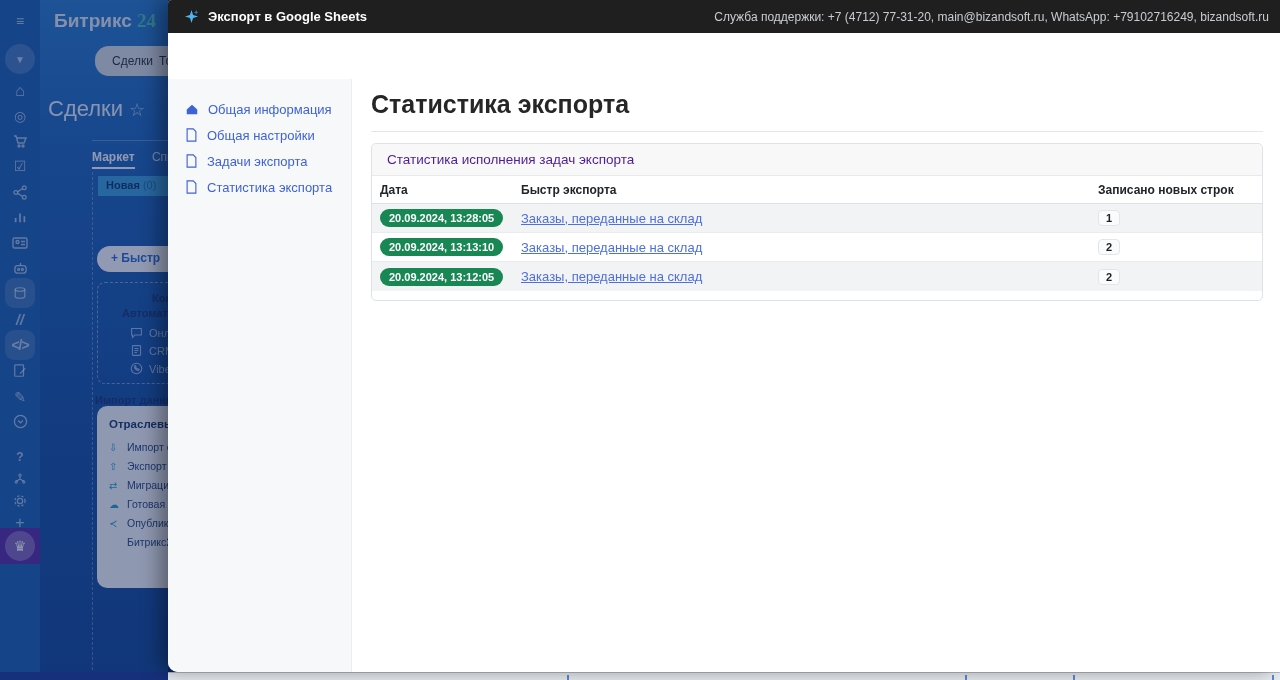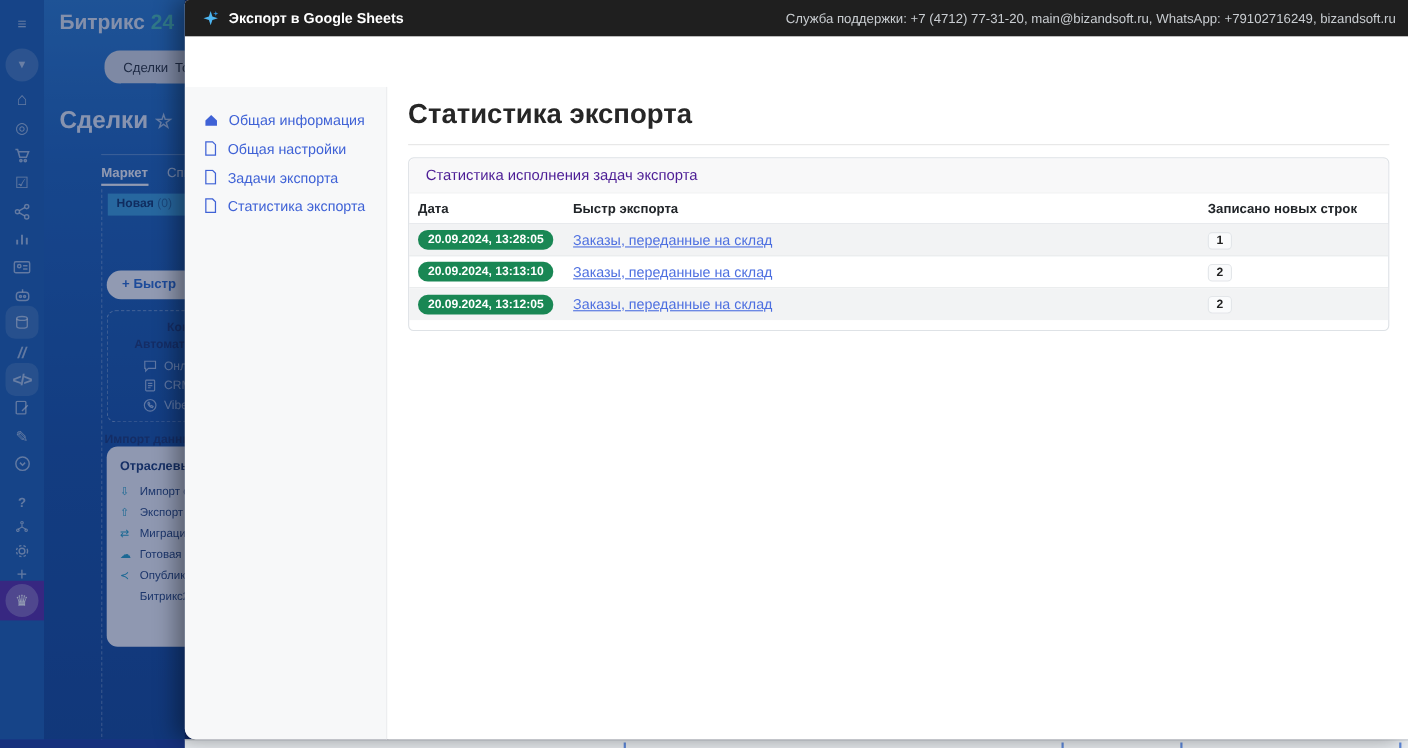--- a/index.html
+++ b/index.html
@@ -12,25 +12,25 @@
   .rail .ric { position:absolute; left:0; width:40px; height:22px; display:flex; align-items:center; justify-content:center;
                color:rgba(255,255,255,.62); font-size:14px; }
   .rail svg { stroke:rgba(255,255,255,.62); fill:none; stroke-width:1.4; }
   .ric-bg { position:absolute; left:5px; width:30px; height:30px; border-radius:9px; background:rgba(255,255,255,.14); }
   .ric-circle { position:absolute; left:5px; width:30px; height:30px; border-radius:50%; background:rgba(255,255,255,.18); }
   .market-bg { position:absolute; left:0; top:528px; width:40px; height:36px; background:#5b2ea6; }
 
   .bg-main { position:absolute; left:40px; top:0; width:128px; height:680px; overflow:hidden;
              background:linear-gradient(180deg,#2e7ecd 0%,#2167bb 22%,#1a55a6 60%,#174c99 100%); }
   .bg-logo { position:absolute; left:14px; top:10px; font-size:19px; font-weight:bold; color:#e8edf2; white-space:nowrap; }
-  .bg-logo .n24 { color:#4fc3b5; }
+  .bg-logo .n24 { color:#4fc3b5;font-family:Liberation Serif, serif; }
   .bg-tabpill { position:absolute; left:55px; top:46px; width:130px; height:30px; background:#dde1e5; border-radius:14px; }
   .bg-tabpill span { position:absolute; top:8px; font-size:12px; color:#2e3338; }
   .bg-tab-notch { position:absolute; left:70px; top:76px; width:32px; height:5px; background:#2a6fc0; border-radius:0 0 4px 4px; }
-  .bg-title { position:absolute; left:14px; top:96px; font-size:22px; color:rgba(255,255,255,.92); white-space:nowrap;font-weight:bold; }
+  .bg-title { position:absolute; left:8px; top:96px; font-size:22px; color:rgba(255,255,255,.92); white-space:nowrap; }
   .bg-title .star { font-size:18px; color:rgba(255,255,255,.65); }
   .bg-divider { position:absolute; left:52px; top:140px; width:116px; height:1px; background:rgba(255,255,255,.28); }
   .bg-viewtabs { position:absolute; left:52px; top:150px; font-size:12px; color:rgba(255,255,255,.75); white-space:nowrap; }
   .bg-viewtabs b { color:#fff; font-weight:bold; border-bottom:2px solid #fff; padding-bottom:3px; margin-right:14px; }
   .bg-viewtabs span { margin-right:14px; }
   .kanban-col { position:absolute; left:52px; top:172px; width:116px; height:508px; border-left:1px dashed rgba(255,255,255,.30); }
   .kcol-head { position:absolute; left:5px; top:4px; width:115px; height:20px; background:#3fa3dc; padding:3px 0 0 8px;
                font-size:11px; font-weight:bold; color:#14386b; white-space:nowrap; }
   .kcol-head .cnt { font-weight:normal; color:rgba(20,56,107,.55); }
   .kcol-quick { position:absolute; left:4px; top:74px; width:120px; height:26px; background:#ffffff; border-radius:16px;

